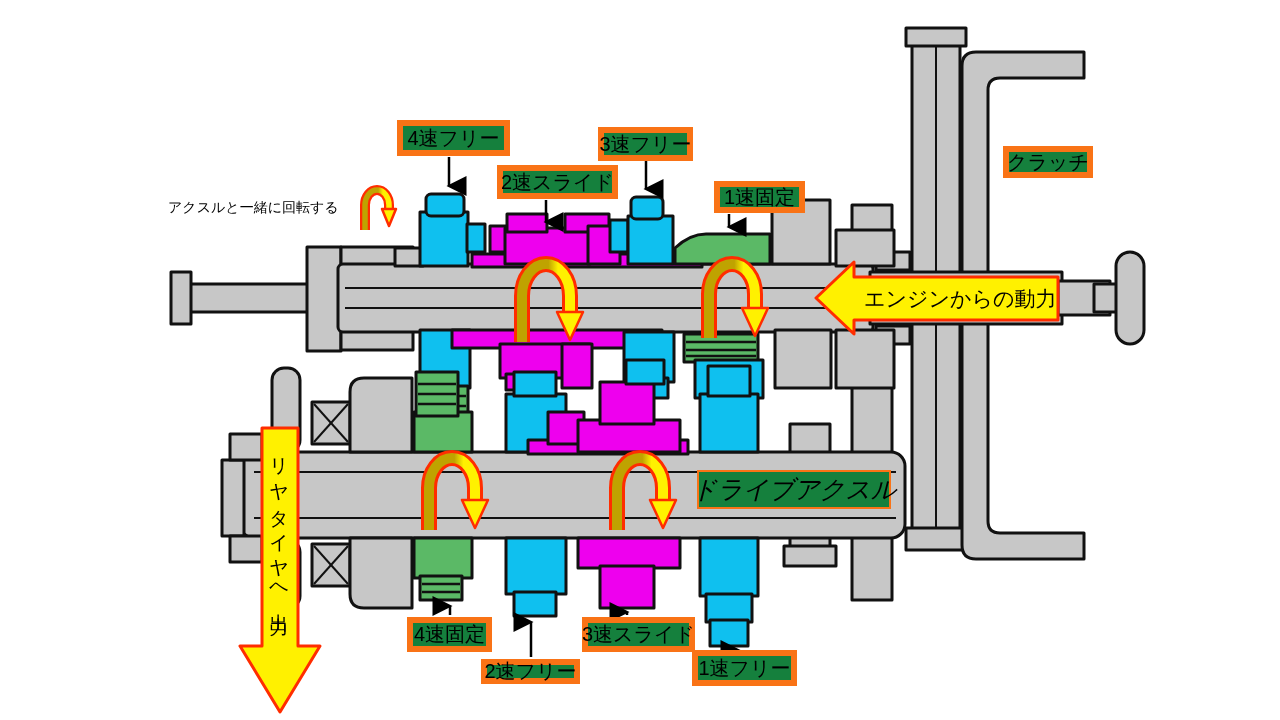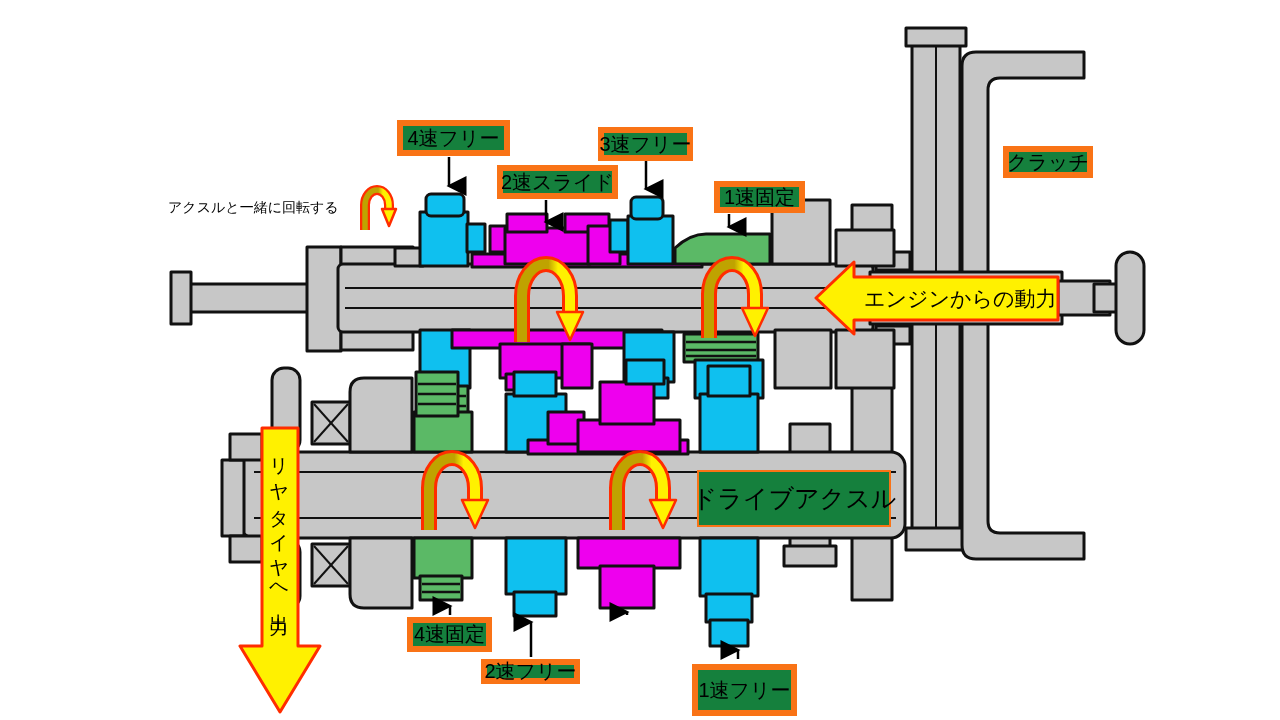--- a/index.html
+++ b/index.html
@@ -217,21 +217,22 @@
 </svg>
 
   <div class="free-text" style="left:168px; top:199px;">アクスルと一緒に回転する</div>
 
   <div class="label-box" style="left:397px; top:120px; width:113px; height:36px;">4速フリー</div>
   <div class="label-box" style="left:487px; top:165px; width:121px; height:34px;margin-left:10px;">2速スライド</div>
   <div class="label-box" style="left:598px; top:127px; width:95px; height:34px;">3速フリー</div>
   <div class="label-box" style="left:714px; top:181px; width:91px; height:32px;">1速固定</div>
   <div class="label-box" style="left:1003px; top:146px; width:90px; height:32px;">クラッチ</div>
 
-  <div class="label-box big" style="left:697px; top:470px; width:194px; height:57px;">ドライブアクスル</div>
+  <div class="label-box big" style="left:697px; top:470px; width:194px; height:39px;font-style:italic;">ドライブアクスル</div>
 
   <div class="arrow-text" style="left:864px; top:285px;">エンジンからの動力</div>
   <div class="vert-text" style="left:266px; top:444px;">リヤタイヤへ出力</div>
 
   <div class="label-box" style="left:407px; top:617px; width:85px; height:35px;">4速固定</div>
   <div class="label-box" style="left:481px; top:659px; width:99px; height:25px;">2速フリー</div>
-  <div class="label-box" style="left:692px; top:664px; width:105px; height:52px;">1速フリー</div>
+  <div class="label-box" style="left:582px; top:617px; width:113px; height:35px;">3速スライド</div>
+  <div class="label-box" style="left:692px; top:650px; width:105px; height:36px;">1速フリー</div>
 </div>
 
 </body></html>

